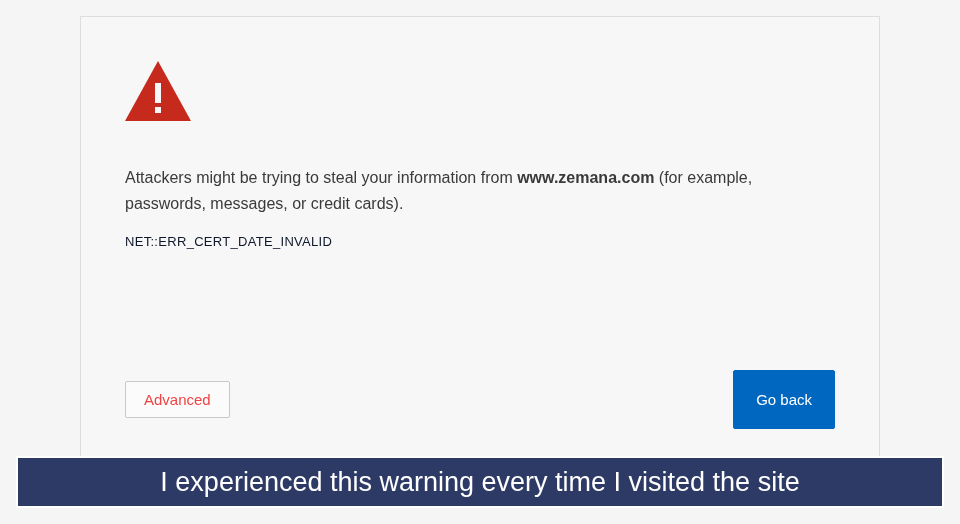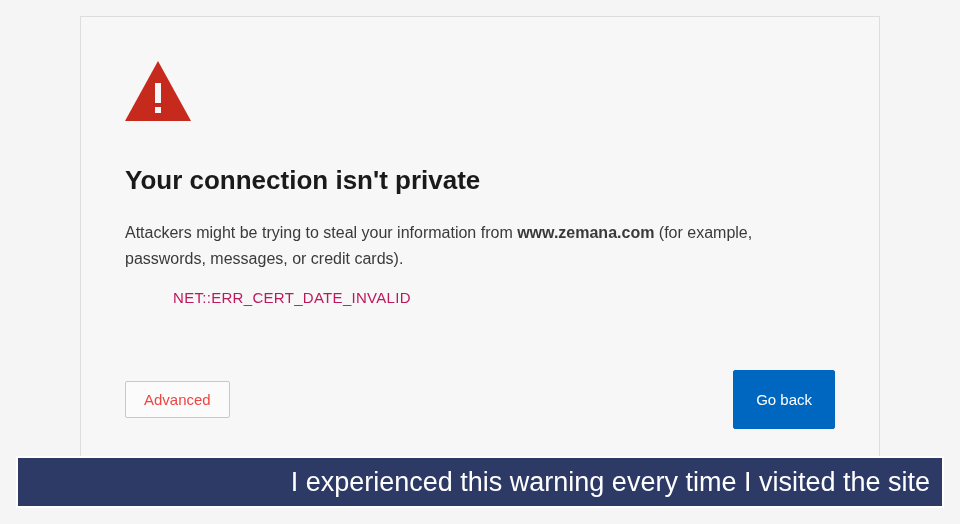--- a/index.html
+++ b/index.html
@@ -39,24 +39,23 @@
     .description {
       font-size: 16px;
       color: #3a3a3a;
       line-height: 1.6;
       margin-bottom: 18px;
     }
     .description .bold {
       font-weight: 600;
     }
     .error-code {
-      font-size: 15px;
-      color: #be185d;
+      font-size: 13px;
+      color: #0f172a;
       letter-spacing: 0.3px;
-      margin-left: 48px;
     }
     .button-row {
       position: absolute;
       bottom: 32px;
       left: 44px;
       right: 44px;
       display: flex;
       justify-content: space-between;
       align-items: center;
     }
@@ -81,38 +80,37 @@
     }
     .caption-bar {
       position: absolute;
       left: 16px;
       right: 16px;
       bottom: 16px;
       background: #2d3a66;
       border: 2px solid #ffffff;
       color: #ffffff;
       font-size: 27px;
-      text-align: right;
+      text-align: center;
       padding: 8px 12px;
       line-height: 1.2;
     }
   </style>
 </head>
 <body>
 
 <div class="error-panel">
   <div class="warning-icon">
     <svg viewBox="0 0 66 60" width="66" height="60">
       <polygon points="33,0 66,60 0,60" fill="#c62a1c"></polygon>
       <rect x="30" y="22" width="6" height="20" fill="#f7f7f7"></rect>
       <rect x="30" y="46" width="6" height="6" fill="#f7f7f7"></rect>
     </svg>
   </div>
 
-  <h1 class="heading">Your connection isn't private</h1>
 
   <p class="description">
     <span>Attackers might be trying to steal your information from </span><span class="bold">www.zemana.com</span><span> (for example, passwords, messages, or credit cards).</span>
   </p>
 
   <div class="error-code">NET::ERR_CERT_DATE_INVALID</div>
 
   <div class="button-row">
     <button class="btn btn-secondary">Advanced</button>
     <button class="btn btn-primary">Go back</button>

